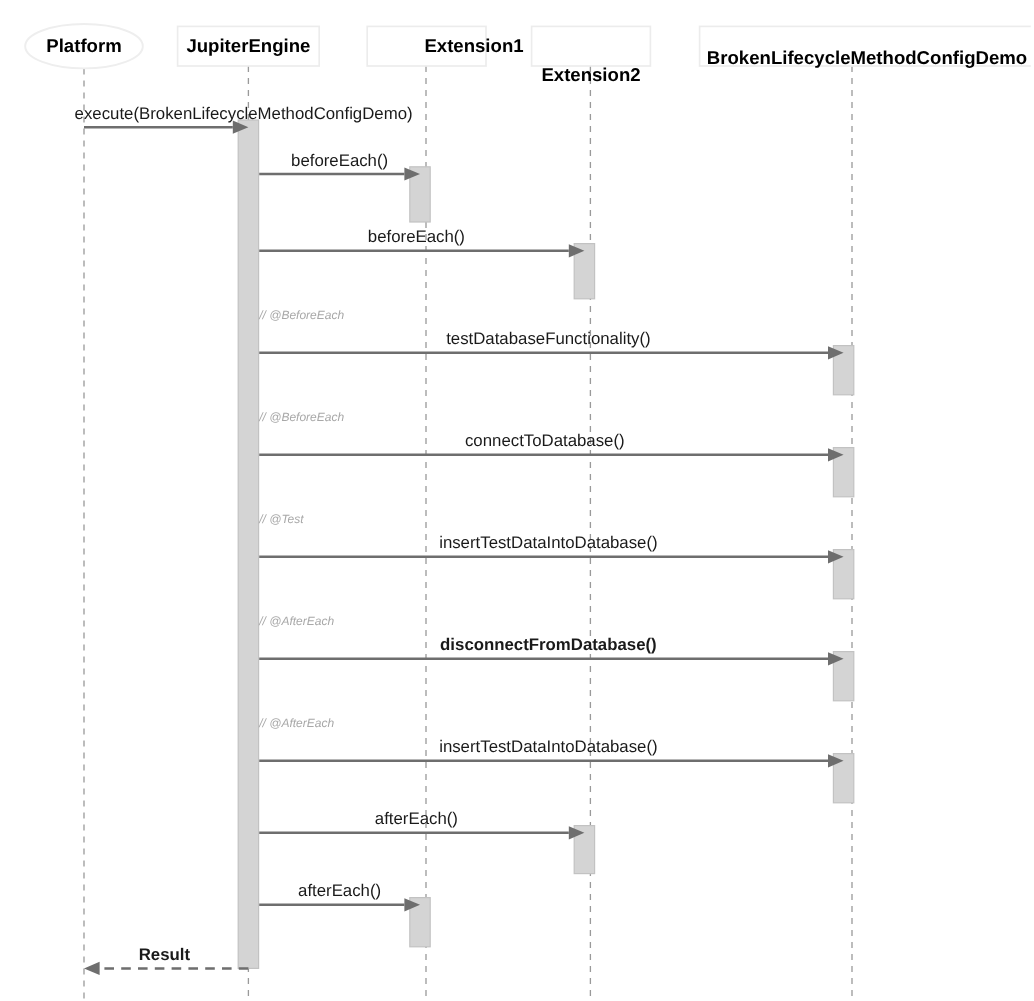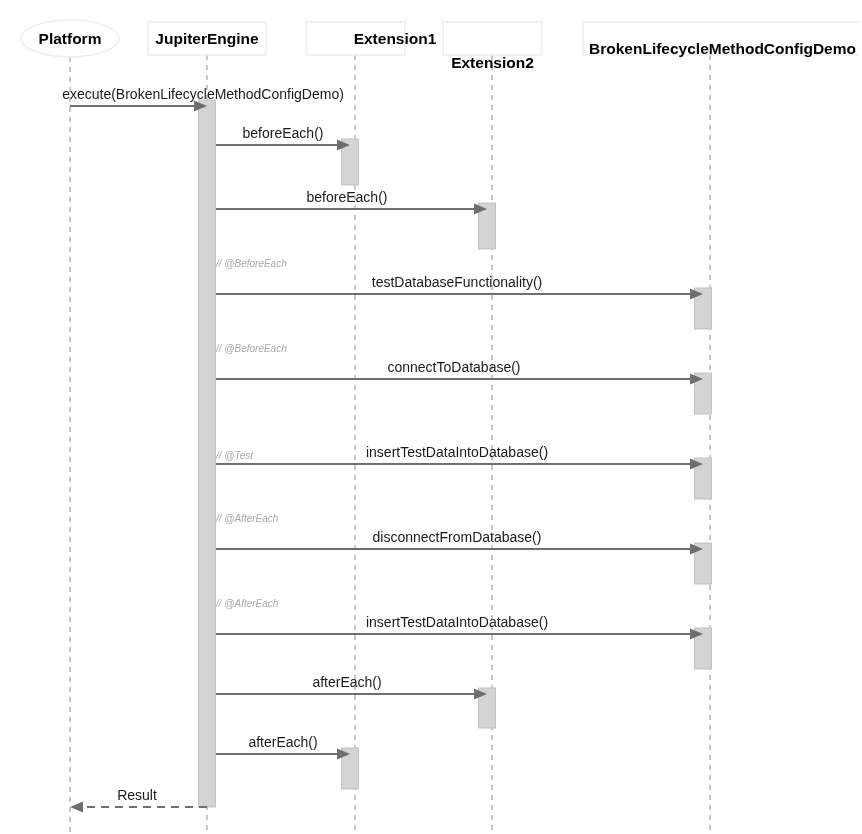--- a/index.html
+++ b/index.html
@@ -151,24 +151,24 @@
       <div class="head-label" style="left: 207px; top: 38.5px;">JupiterEngine</div>
       <div class="head-label" style="left: 349px; top: 38.5px; margin-left: 46px;">Extension1</div>
       <div class="head-label" style="left: 492.5px; top: 38.5px; margin-top: 24px;">Extension2</div>
       <div class="head-label" style="left: 722.5px; top: 49px;">BrokenLifecycleMethodConfigDemo</div>
       <div class="msg-label" style="left: 203px; top: 101px;">execute(BrokenLifecycleMethodConfigDemo)</div>
       <div class="msg-label" style="left: 283px; top: 140px;">beforeEach()</div>
       <div class="msg-label" style="left: 347px; top: 204px;">beforeEach()</div>
       <div class="msg-label" style="left: 457px; top: 289px;">testDatabaseFunctionality()</div>
       <div class="msg-label" style="left: 454px; top: 374px;">connectToDatabase()</div>
       <div class="msg-label" style="left: 457px; top: 459px;">insertTestDataIntoDatabase()</div>
-      <div class="msg-label" style="left: 457px; top: 544px;">disconnectFromDatabase()</div>
+      <div class="msg-label" style="left: 457px; top: 544px; font-weight: bold;">disconnectFromDatabase()</div>
       <div class="msg-label" style="left: 457px; top: 629px;">insertTestDataIntoDatabase()</div>
       <div class="msg-label" style="left: 347px; top: 689px;">afterEach()</div>
       <div class="msg-label" style="left: 283px; top: 749px;">afterEach()</div>
-      <div class="msg-label" style="left: 137px; top: 802px;">Result</div>
+      <div class="msg-label" style="left: 137px; top: 802px; font-weight: bold;">Result</div>
       <div class="note-label" style="left: 216px; top: 264px;">// @BeforeEach</div>
       <div class="note-label" style="left: 216px; top: 349px;">// @BeforeEach</div>
-      <div class="note-label" style="left: 216px; top: 434px; margin-top: 22px;">// @Test</div>
+      <div class="note-label" style="left: 216px; top: 434px;">// @Test</div>
       <div class="note-label" style="left: 216px; top: 519px;">// @AfterEach</div>
       <div class="note-label" style="left: 216px; top: 604px;">// @AfterEach</div>
     </div>
 </div>
 
 </body></html>

